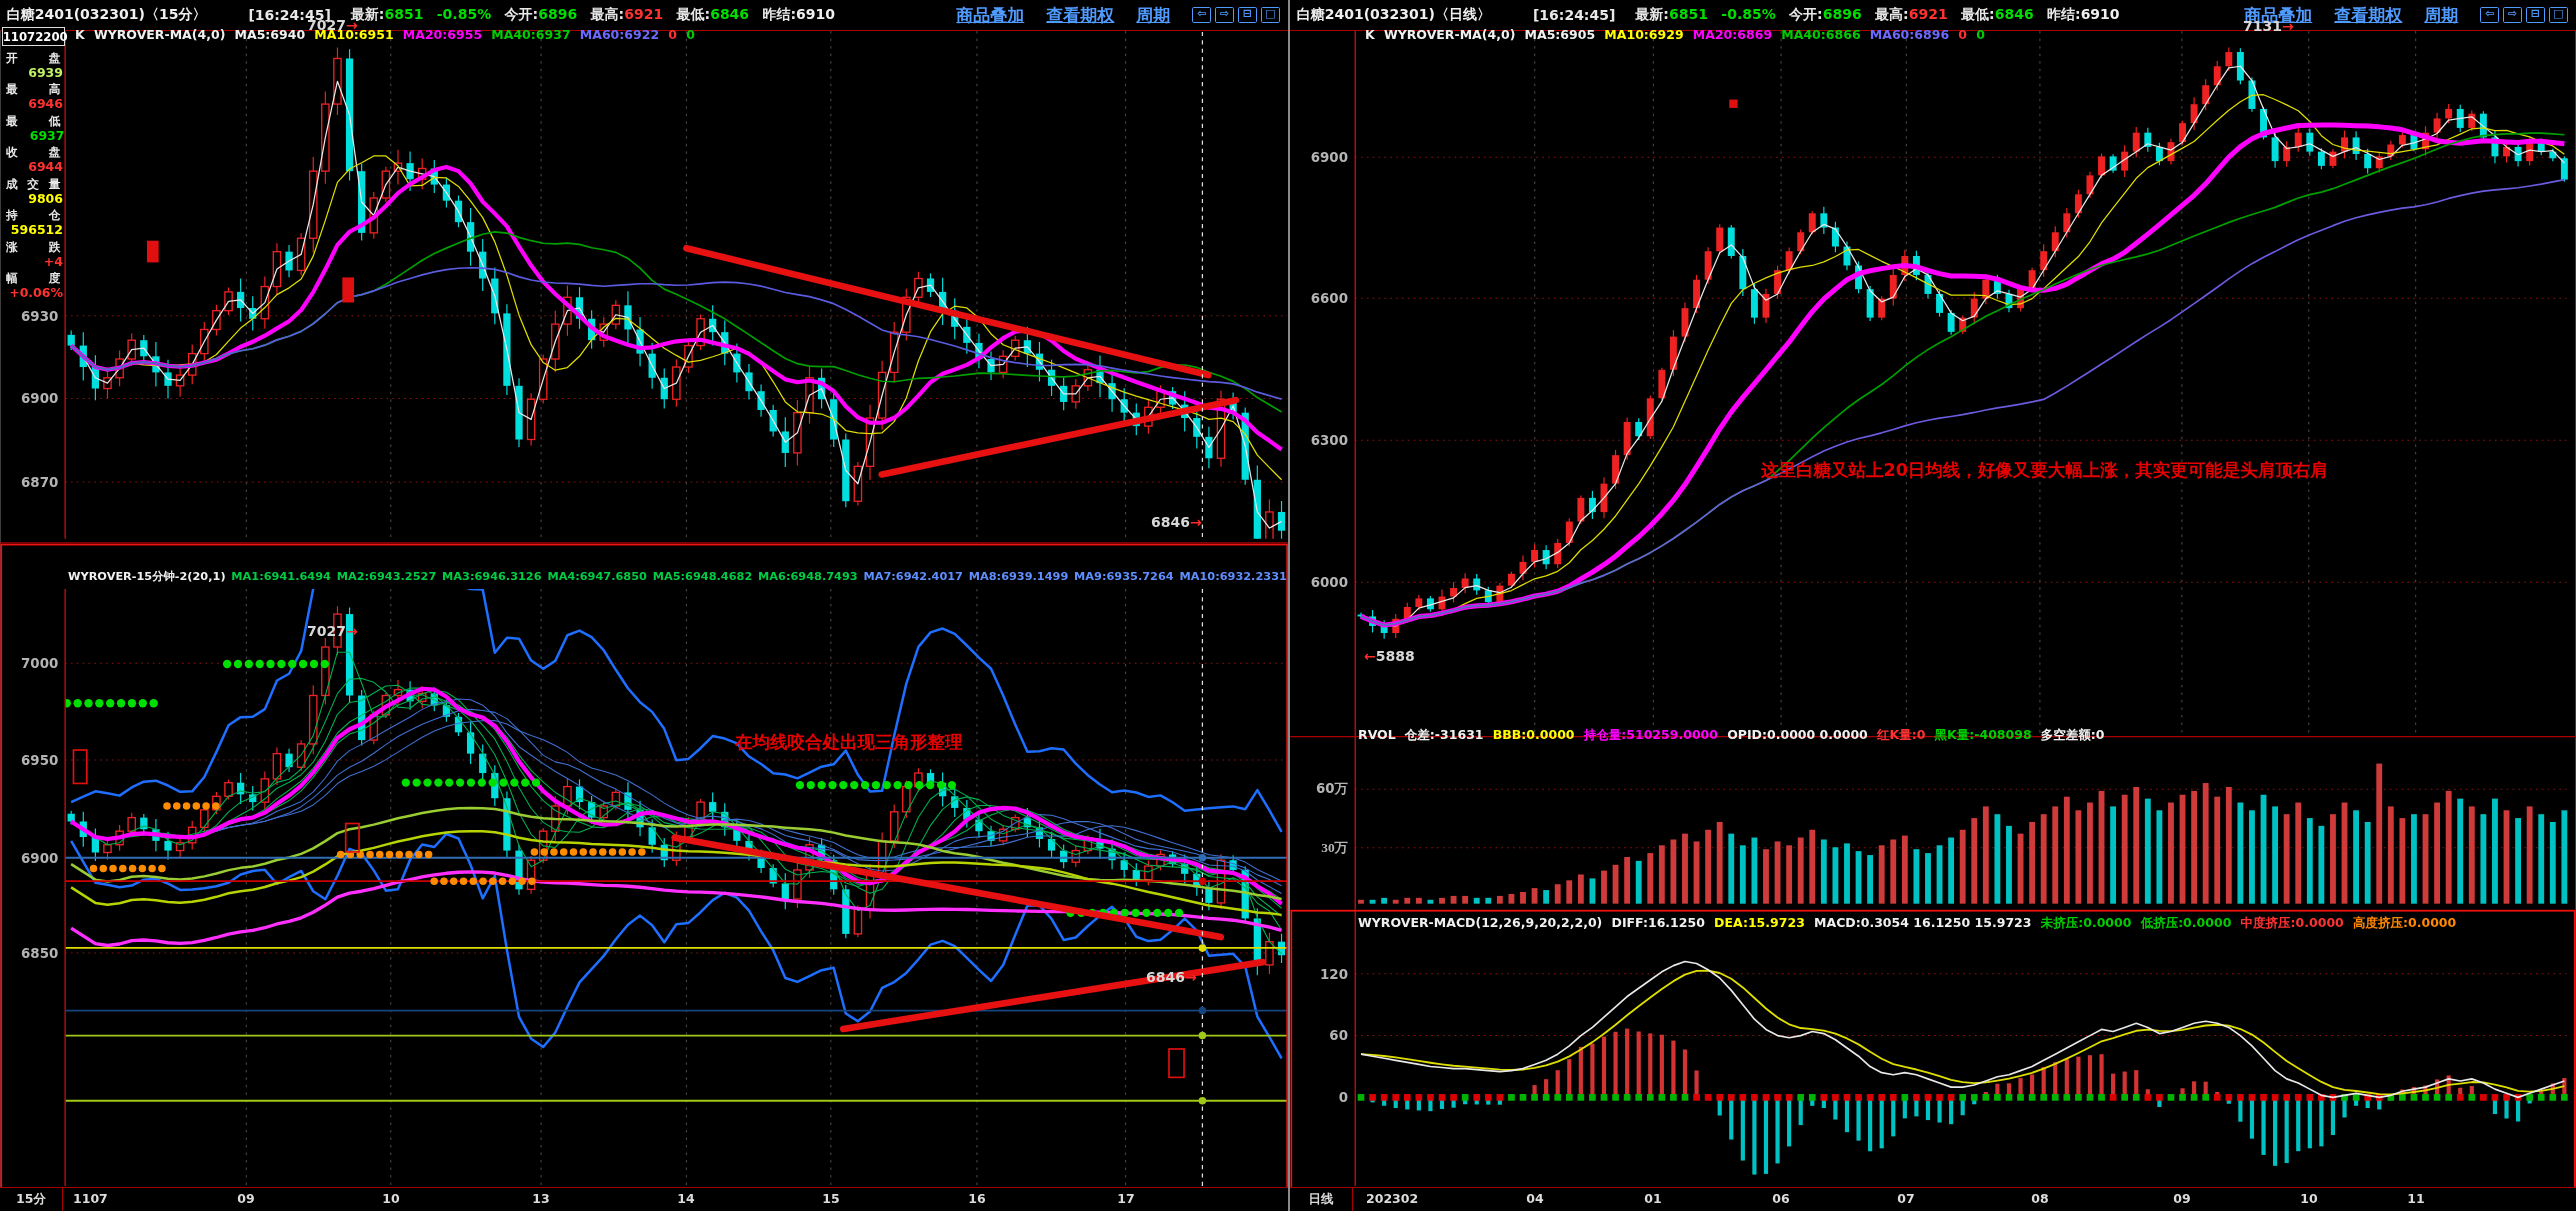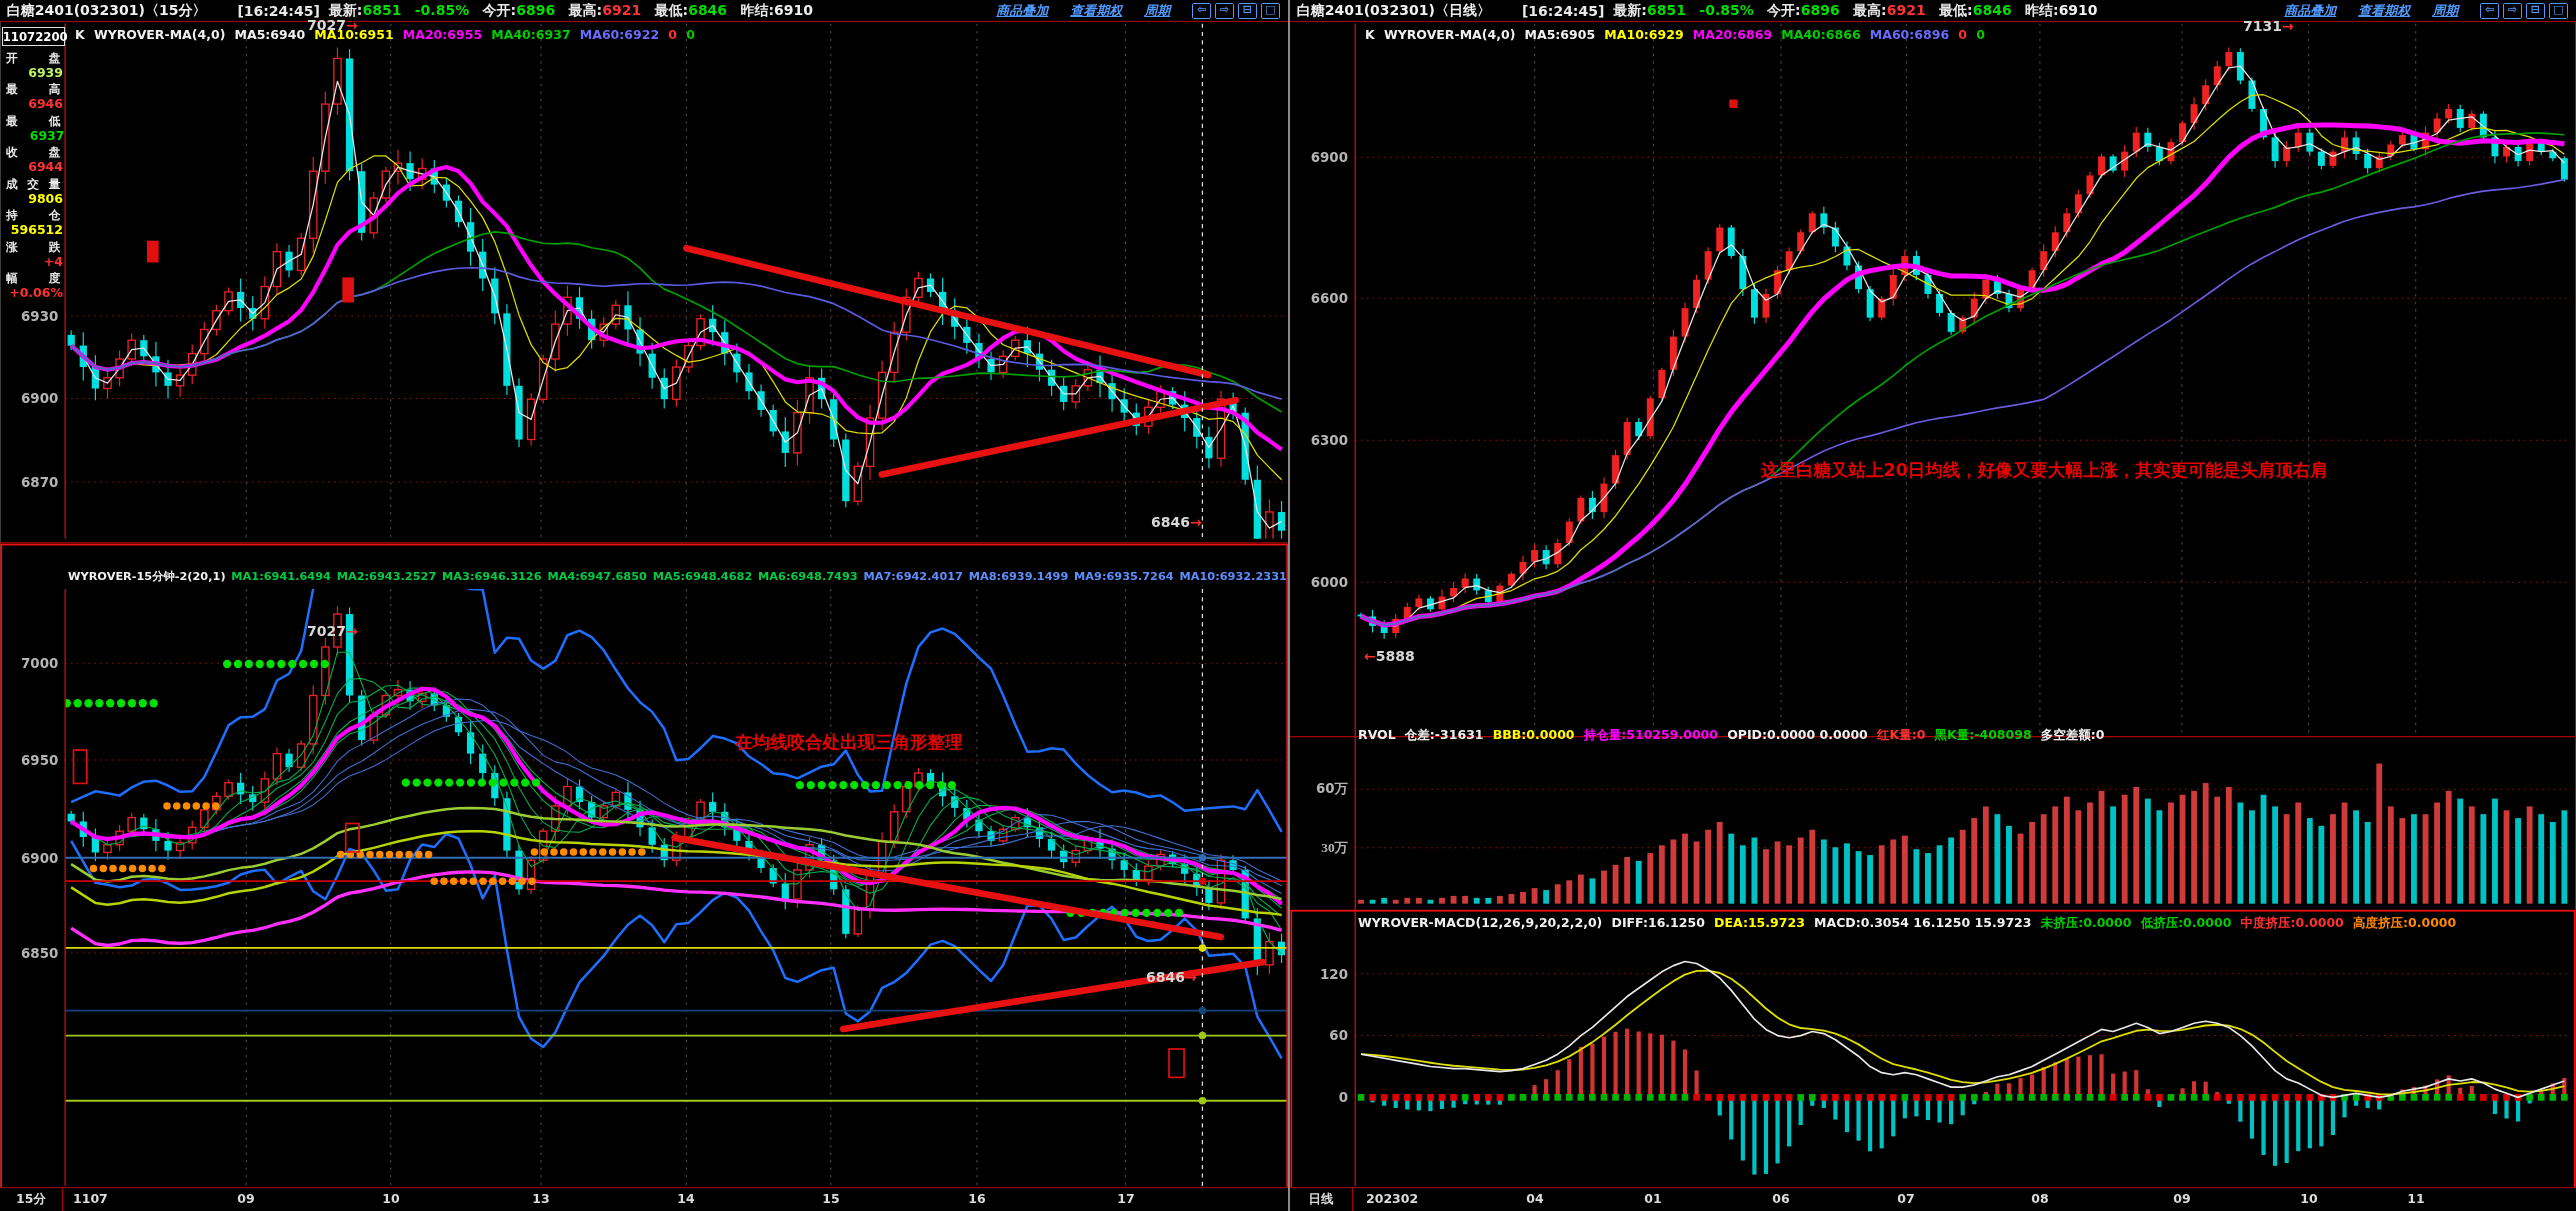--- a/index.html
+++ b/index.html
@@ -1,25 +1,25 @@
 <!DOCTYPE html>
 <html style="font-size:13.4px"><head>
 <meta charset="utf-8">
 <style>
   html,body{margin:0;padding:0;background:#000;}
   body{width:2576px;height:1212px;overflow:hidden;position:relative;
        font-family:"DejaVu Sans","Liberation Sans",sans-serif;}
   #plot{position:absolute;left:0;top:0;z-index:1;}
-  .titlebar{position:absolute;top:0;height:22px;background:#000;z-index:3;
-            display:flex;align-items:center;gap:9px;padding-left:6.7px;box-sizing:border-box;
+  .titlebar{position:absolute;top:0;height:31px;background:#000;z-index:3;
+            display:flex;align-items:center;gap:20px;padding-left:6.7px;box-sizing:border-box;
             border-bottom:1.7px solid #a80000;color:#e8e8e8;font-size:14px;font-weight:bold;white-space:nowrap;}
   .tb-title{color:#f0f0f0;}
   .tb-time{margin-left:22px;}
   .toolbar{margin-left:auto;display:flex;align-items:center;gap:22px;padding-right:8.4px;}
-  .link{color:#4f9bff;text-decoration:underline;font-size:13px;cursor:pointer;font-style:italic;}
+  .link{color:#4f9bff;text-decoration:underline;font-size:17px;cursor:pointer;}
   .wicons{display:flex;gap:4.2px;}
   .wicon{color:#4f9bff;border:0.8px solid #4f9bff;font-size:11px;line-height:12.5px;width:16.7px;height:14px;
          text-align:center;border-radius:1.7px;}
   .ind-header{position:absolute;z-index:3;font-size:12.5px;font-weight:bold;white-space:nowrap;overflow:hidden;}
   .ind-item{margin-right:9.2px;}
   .ind-header.small{font-size:11.3px;}
   .ind-header.small .ind-item{margin-right:5.8px;}
   .price-tick{position:absolute;z-index:3;color:#b4b4b4;font-weight:bold;font-size:13.4px;
               transform:translateY(-50%);text-align:right;}
   .axis-row{position:absolute;top:1187px;height:25px;background:#000;z-index:3;box-sizing:border-box;

